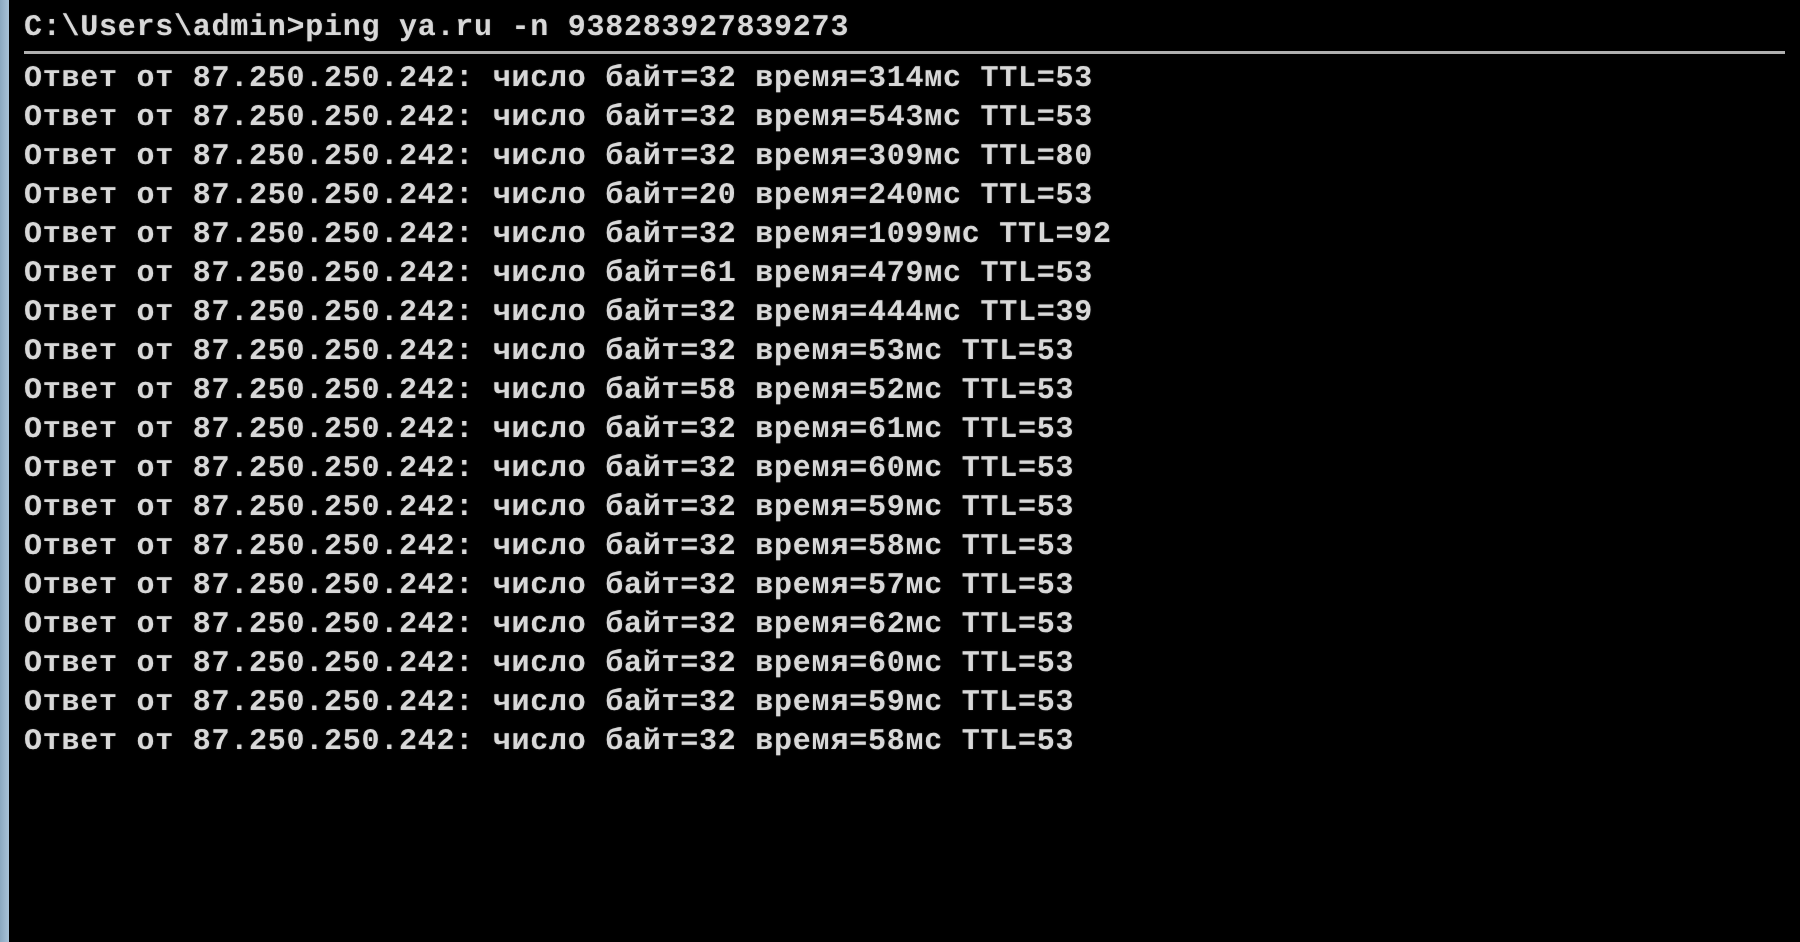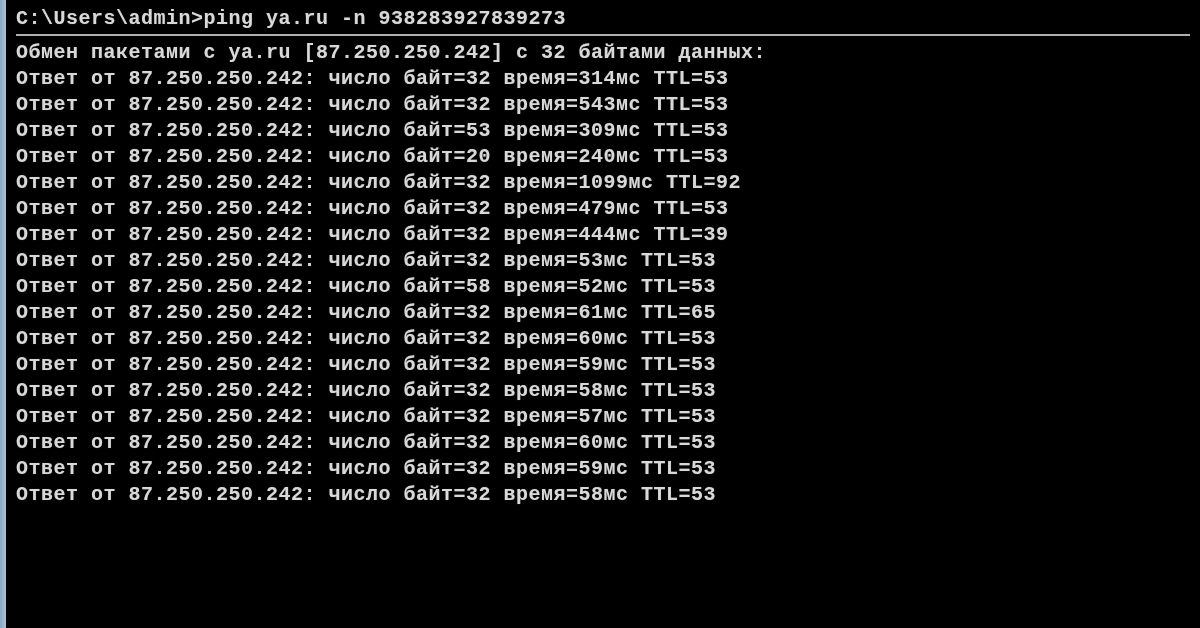--- a/index.html
+++ b/index.html
@@ -47,33 +47,33 @@
       text-shadow: 0 0 1px rgba(255,255,255,0.3);
     }
   </style>
 </head>
 <body>
 
 <div class="left-edge"></div>
 <div class="terminal">
   <div class="line">C:\Users\admin&gt;ping ya.ru -n 938283927839273</div>
   <div class="divider"></div>
-  <div class="line">Обмен пакетами с ya.ru [87.250.250.242] с 32 байтами данных:</div>
   <div id="replies">
       <div class="line">Ответ от 87.250.250.242: число байт=32 время=314мс TTL=53</div>
       <div class="line">Ответ от 87.250.250.242: число байт=32 время=543мс TTL=53</div>
-      <div class="line">Ответ от 87.250.250.242: число байт=53 время=309мс TTL=53</div>
+      <div class="line">Ответ от 87.250.250.242: число байт=32 время=309мс TTL=80</div>
       <div class="line">Ответ от 87.250.250.242: число байт=20 время=240мс TTL=53</div>
       <div class="line">Ответ от 87.250.250.242: число байт=32 время=1099мс TTL=92</div>
-      <div class="line">Ответ от 87.250.250.242: число байт=32 время=479мс TTL=53</div>
+      <div class="line">Ответ от 87.250.250.242: число байт=61 время=479мс TTL=53</div>
       <div class="line">Ответ от 87.250.250.242: число байт=32 время=444мс TTL=39</div>
       <div class="line">Ответ от 87.250.250.242: число байт=32 время=53мс TTL=53</div>
       <div class="line">Ответ от 87.250.250.242: число байт=58 время=52мс TTL=53</div>
-      <div class="line">Ответ от 87.250.250.242: число байт=32 время=61мс TTL=65</div>
+      <div class="line">Ответ от 87.250.250.242: число байт=32 время=61мс TTL=53</div>
       <div class="line">Ответ от 87.250.250.242: число байт=32 время=60мс TTL=53</div>
       <div class="line">Ответ от 87.250.250.242: число байт=32 время=59мс TTL=53</div>
       <div class="line">Ответ от 87.250.250.242: число байт=32 время=58мс TTL=53</div>
       <div class="line">Ответ от 87.250.250.242: число байт=32 время=57мс TTL=53</div>
+      <div class="line">Ответ от 87.250.250.242: число байт=32 время=62мс TTL=53</div>
       <div class="line">Ответ от 87.250.250.242: число байт=32 время=60мс TTL=53</div>
       <div class="line">Ответ от 87.250.250.242: число байт=32 время=59мс TTL=53</div>
       <div class="line">Ответ от 87.250.250.242: число байт=32 время=58мс TTL=53</div>
     </div>
 </div>
 
 </body></html>

